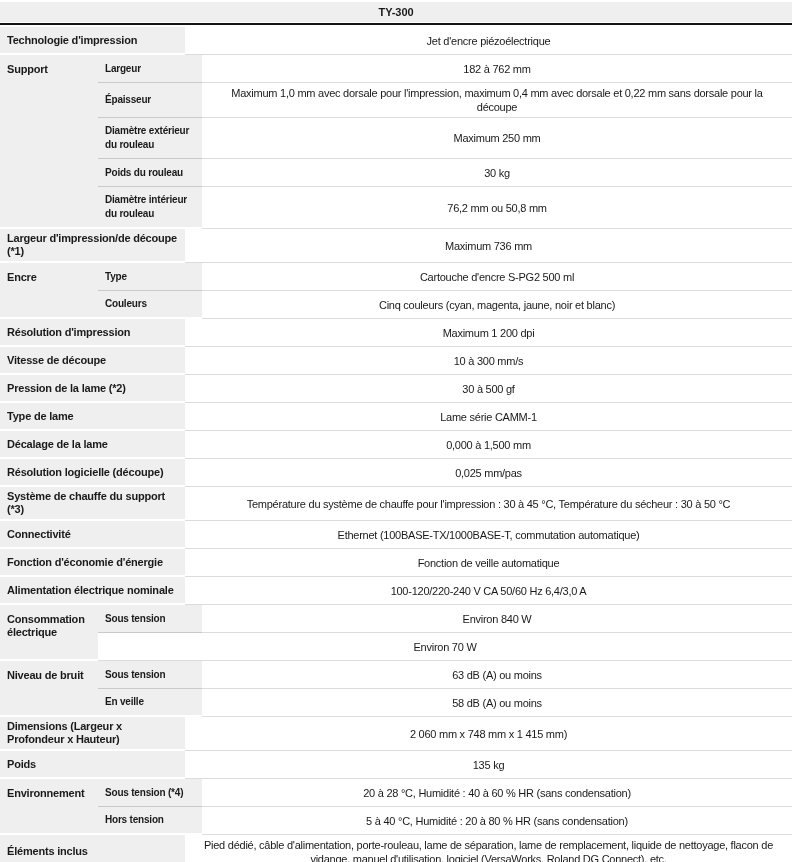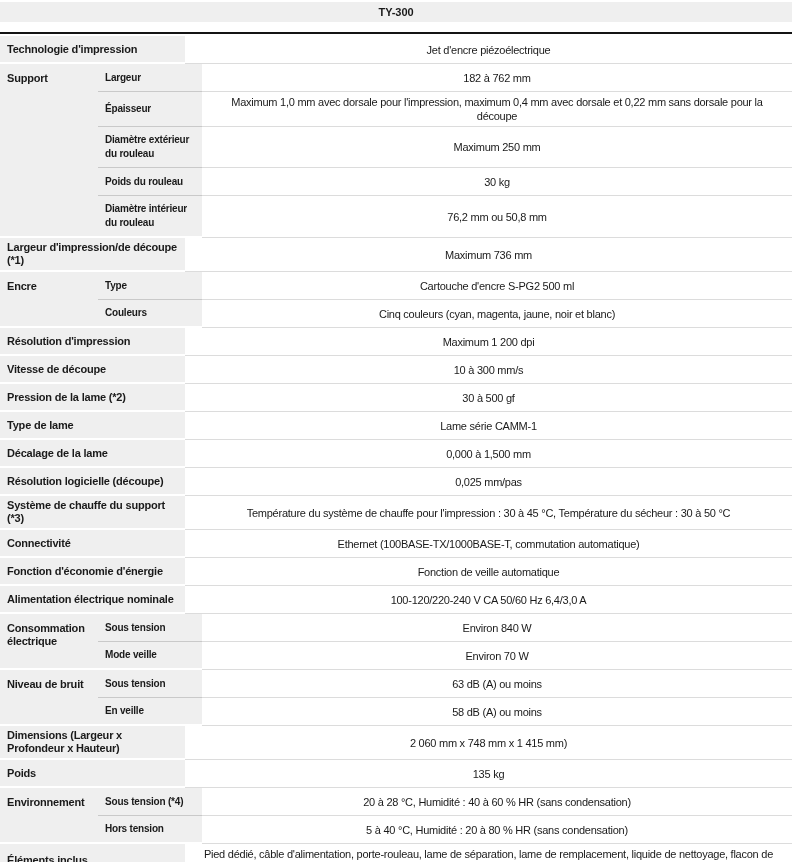--- a/index.html
+++ b/index.html
@@ -7,21 +7,21 @@
     width:792px;
     font-family:"Liberation Sans", sans-serif;
     color:#1a1a1a;
     -webkit-font-smoothing:antialiased;
   }
   .page{padding-top:2px;}
   .tbl-header{
     height:20px;background:#efefef;
     display:flex;align-items:center;justify-content:center;
     font-size:11px;font-weight:700;letter-spacing:-0.1px;
-    margin-bottom:10px;
+    margin-bottom:1px;
   }
   .header-rule{height:2px;background:#141414;margin-bottom:2px;}
   .row{display:flex;min-height:28px;}
   .cell{box-sizing:border-box;}
   .label-cell{
     width:185px;background:#efefef;border-bottom:2px solid #ffffff;
     padding:3px 3px 3px 7px;display:flex;align-items:center;
     font-size:11px;font-weight:700;letter-spacing:-0.2px;line-height:13px;
   }
   .value-cell{
@@ -142,21 +142,20 @@
         <div class="cell value-cell">100-120/220-240 V CA 50/60 Hz 6,4/3,0 A</div>
       </div>
       <div class="group-row">
         <div class="cell group-cell">Consommation électrique</div>
         <div class="group-sub">
           <div class="sub-row">
             <div class="cell sublabel-cell">Sous tension</div>
             <div class="cell value-cell">Environ 840 W</div>
           </div>
           <div class="sub-row">
-            <div class="cell sublabel-cell last">Mode veille</div>
             <div class="cell value-cell">Environ 70 W</div>
           </div>
         </div>
       </div>
       <div class="group-row">
         <div class="cell group-cell">Niveau de bruit</div>
         <div class="group-sub">
           <div class="sub-row">
             <div class="cell sublabel-cell">Sous tension</div>
             <div class="cell value-cell">63 dB (A) ou moins</div>

